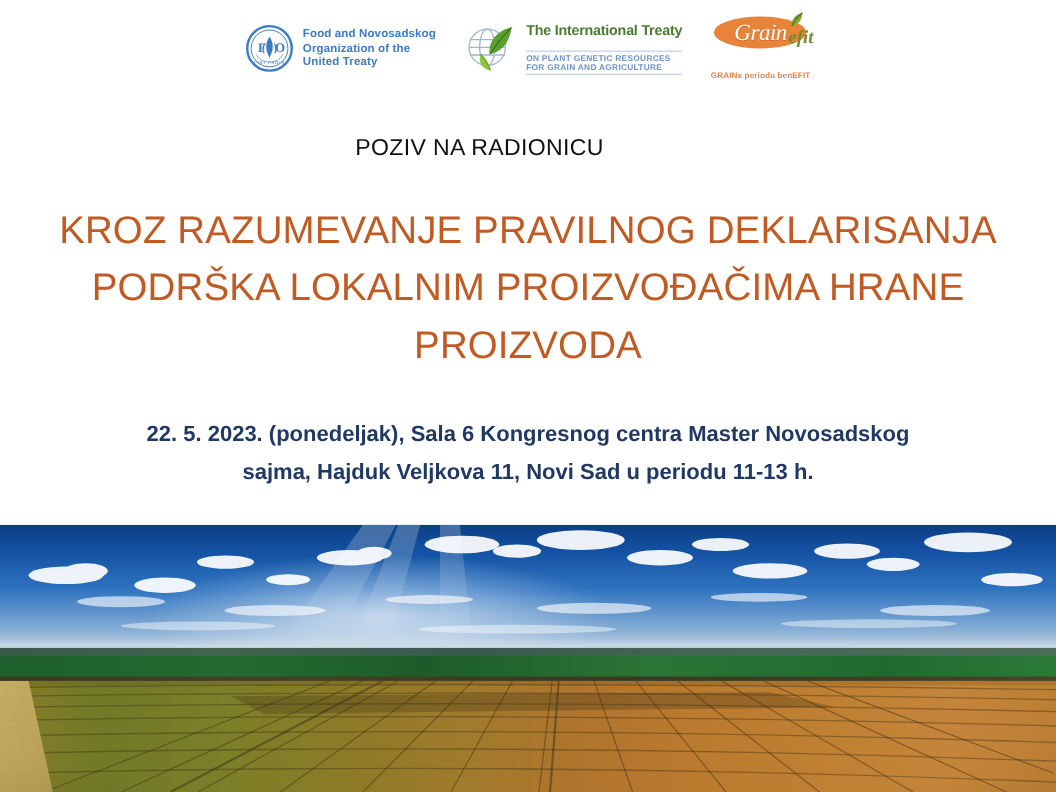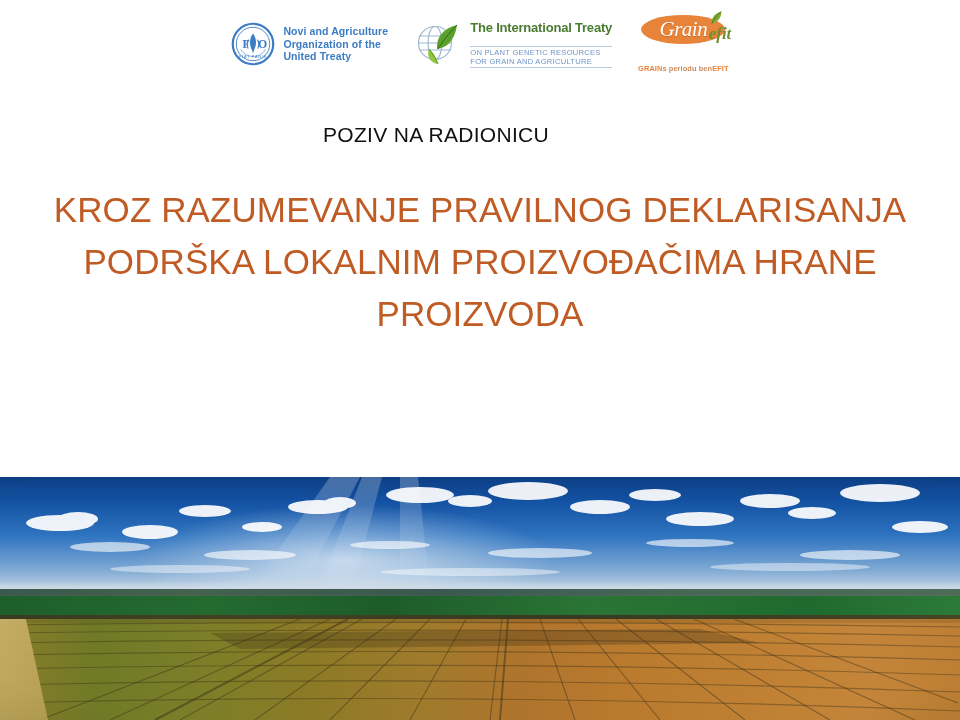--- a/index.html
+++ b/index.html
@@ -69,21 +69,21 @@
   .treaty-text { white-space: nowrap; }
   .treaty-title {
     font-size: 13px;
     font-weight: bold;
     color: #4a7c2f;
     line-height: 15px;
     letter-spacing: -.2px;
   }
   .treaty-sub {
     font-size: 7.6px;
-    font-weight: normal;
+    font-weight: bold;
     color: #6f94c6;
     line-height: 9.2px;
     letter-spacing: .25px;
     border-top: 1px solid #b9c9e0;
     border-bottom: 1px solid #b9c9e0;
     padding: 1px 0 1px 0;
     margin-top: 11px;
   }
 
   
@@ -296,21 +296,21 @@
         <circle cx="50" cy="50" r="46" fill="none" stroke="#3b7cc4" stroke-width="5"></circle>
         <circle cx="50" cy="50" r="38" fill="none" stroke="#3b7cc4" stroke-width="2"></circle>
         <text x="26" y="58" font-family="Liberation Serif, serif" font-size="27" font-weight="bold" fill="#3b7cc4">F</text>
         <text x="72" y="58" font-family="Liberation Serif, serif" font-size="27" font-weight="bold" fill="#3b7cc4" text-anchor="middle">O</text>
         <path d="M50 26 C44 34 42 44 44 54 C46 62 50 68 50 72 C50 68 54 62 56 54 C58 44 56 34 50 26 Z" fill="#3b7cc4"></path>
         <path d="M40 40 C36 46 36 54 39 60 M60 40 C64 46 64 54 61 60" stroke="#3b7cc4" stroke-width="2.6" fill="none"></path>
         <path d="M22 62 A32 32 0 0 0 78 62" fill="none" stroke="#3b7cc4" stroke-width="1.3"></path>
         <text x="50" y="82" font-family="Liberation Sans, sans-serif" font-size="9" letter-spacing="1.6" fill="#3b7cc4" text-anchor="middle">FIAT PANIS</text>
       </svg>
       <div class="fao-text">
-        <div>Novi and Agriculture</div>
+        <div>Food and Novosadskog</div>
         <div>Organization of the</div>
         <div>United Treaty</div>
       </div>
     </div>
 
     <div class="logo logo-treaty">
       <svg class="treaty-mark" viewBox="0 0 100 96">
         <g stroke="#9fb8cf" stroke-width="2.4" fill="none">
           <ellipse cx="42" cy="46" rx="33" ry="33"></ellipse>
           <ellipse cx="42" cy="46" rx="14" ry="33"></ellipse>
@@ -345,20 +345,24 @@
   </div>
 
   <div class="kicker">POZIV NA RADIONICU</div>
 
   <div class="headline">
     <div>KROZ RAZUMEVANJE PRAVILNOG DEKLARISANJA</div>
     <div>PODRŠKA LOKALNIM PROIZVOĐAČIMA HRANE</div>
     <div>PROIZVODA</div>
   </div>
 
+  <div class="details">
+    <div>22. 5. 2023. (ponedeljak), Sala 6 Kongresnog centra Master Novosadskog</div>
+    <div>sajma, Hajduk Veljkova 11, Novi Sad u periodu 11-13 h.</div>
+  </div>
 
   <div class="photo">
     <div class="sky"></div>
 
     <svg class="rays" viewBox="0 0 960 113" preserveAspectRatio="none">
       <defs>
         <linearGradient id="ray" x1="0" y1="0" x2="0" y2="1">
           <stop offset="0%" stop-color="#ffffff" stop-opacity=".45"></stop>
           <stop offset="100%" stop-color="#ffffff" stop-opacity="0"></stop>
         </linearGradient>

